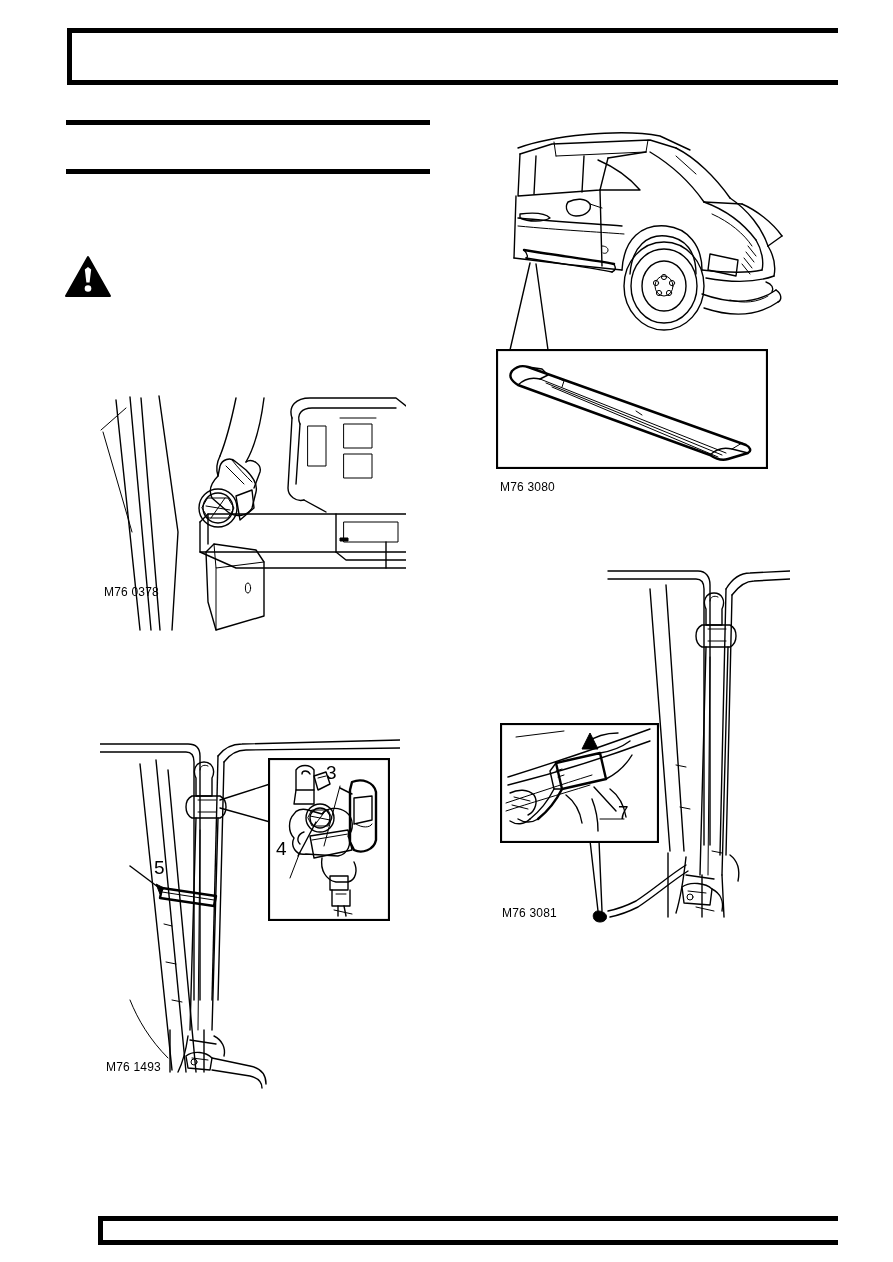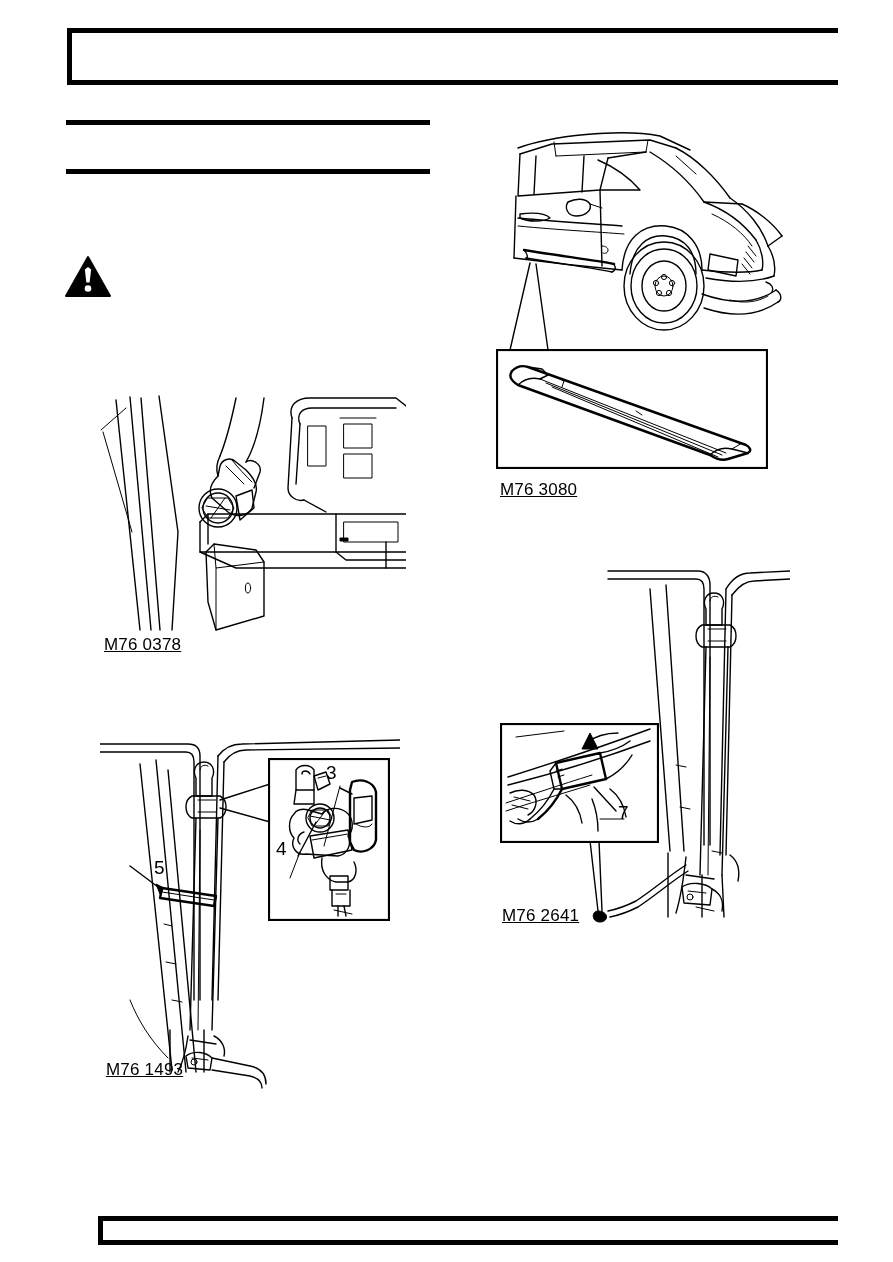--- a/index.html
+++ b/index.html
@@ -48,37 +48,36 @@
     width: 48px;
     height: 44px;
   }
 
   
   .figure { position: absolute; }
   .figure svg { display: block; }
   .fig-caption {
     position: absolute;
     font-family: "Liberation Sans", sans-serif;
-    font-size: 17px;
+    font-size: 12px;
     letter-spacing: 0.2px;
     color: #000;
     white-space: nowrap;
-    text-decoration: underline;
   }
   .callout {
     position: absolute;
     font-family: "Liberation Sans", sans-serif;
     font-size: 19px;
     color: #000;
     white-space: nowrap;
   }
 
   
   #fig-0378 { left: 96px;  top: 392px; width: 310px; height: 240px; }
-  #fig-0378-cap { left: 104px; top: 635px; }
+  #fig-0378-cap { left: 104px; top: 585px; }
 
   #fig-3080 { left: 490px; top: 118px; width: 300px; height: 250px; }
   #fig-3080-box { left: 496px; top: 349px; width: 272px; height: 120px; }
   #fig-3080-cap { left: 500px; top: 480px; }
 
   #fig-3079 { left: 100px; top: 700px; width: 300px; height: 390px; }
   #fig-3079-cap { left: 106px; top: 1060px; }
 
   #fig-3081 { left: 490px; top: 545px; width: 300px; height: 390px; }
   #fig-3081-cap { left: 502px; top: 906px; }
@@ -432,19 +431,19 @@
       <path class="stroke" d="M92 76 C96 86 98 96 98 108"></path>
       <path class="stroke" d="M110 66 C118 72 124 82 126 94"></path>
       <path class="stroke-thin" d="M100 96 L124 96"></path>
 
       <path class="stroke" d="M94 64 L116 88"></path>
     </svg>
   </div>
 
   <div class="callout" style="left:618px; top:802px;">7</div>
 
-  <div class="fig-caption" id="fig-3081-cap">M76 2641</div>
+  <div class="fig-caption" id="fig-3081-cap">M76 3081</div>
 
   <div class="rule-box" id="footer-box">
     <span></span>
   </div>
 
 </div>
 
 </body></html>

